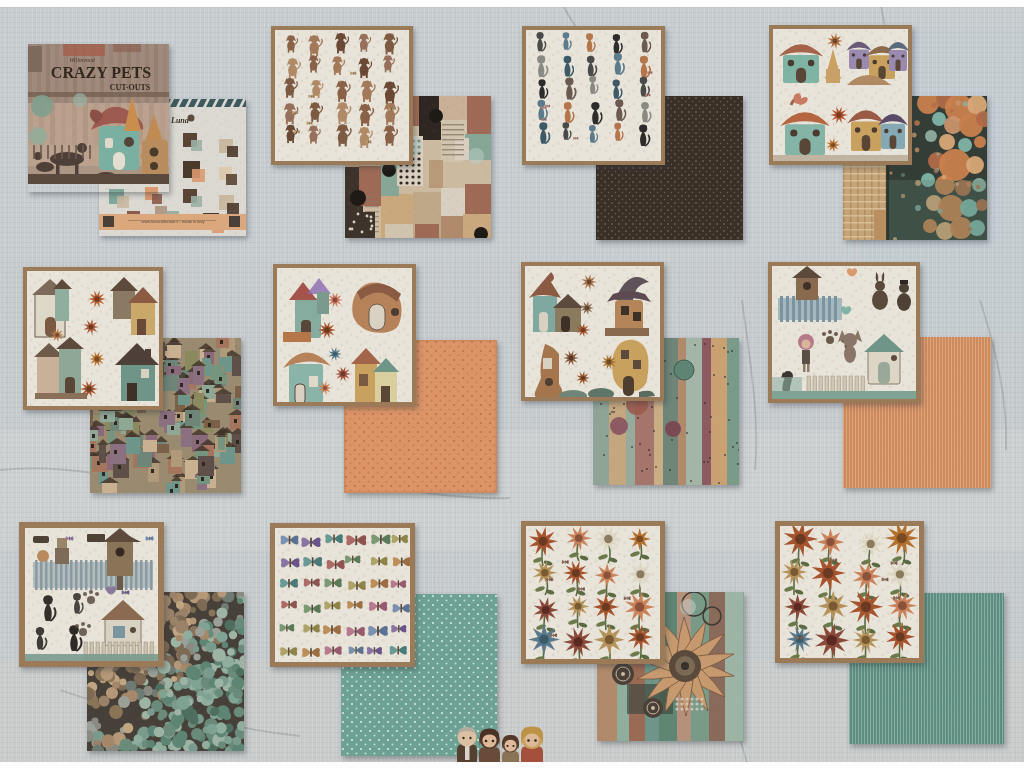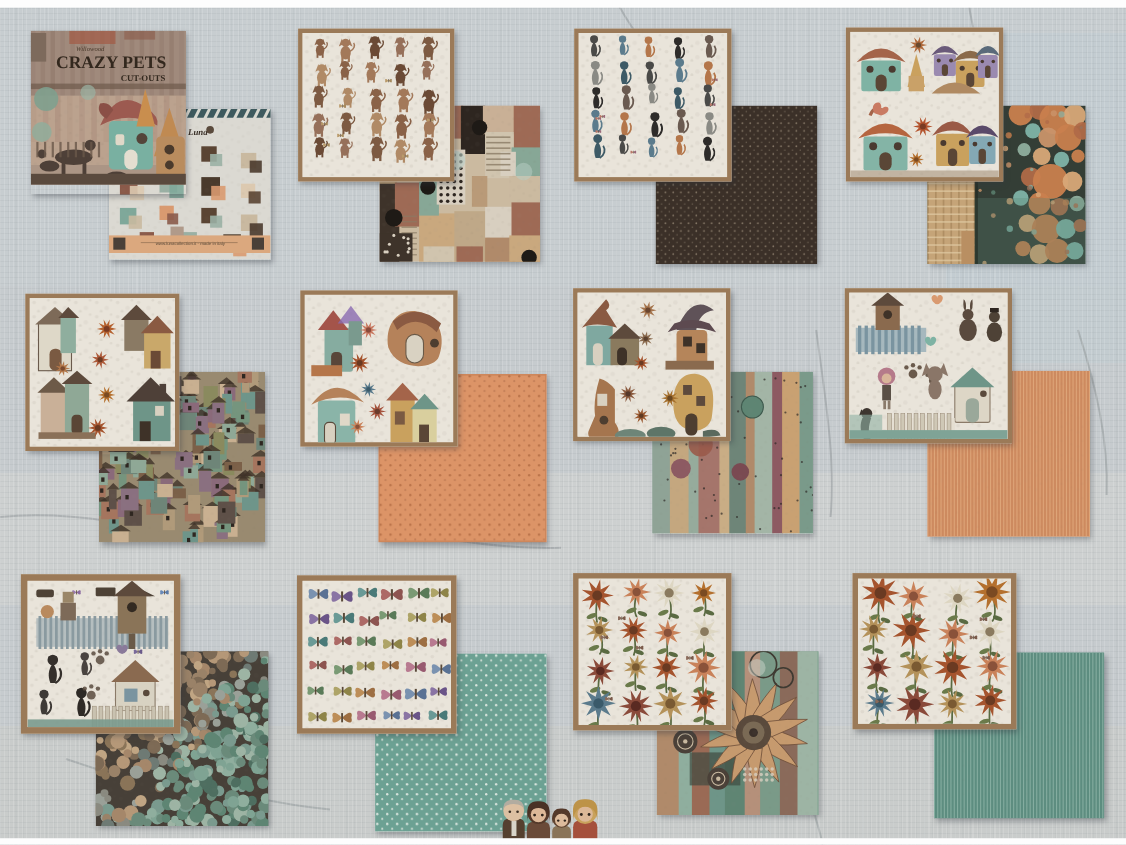--- a/index.html
+++ b/index.html
@@ -127,21 +127,21 @@
         <rect x="113" y="122" width="12" height="12" fill="#d99a70" opacity="0.9"></rect>
         <rect x="104" y="114" width="16" height="16" fill="url(#mottle)" opacity="0.35"></rect>
         <rect x="56" y="107" width="12" height="14" fill="#b09a8a"></rect>
         <rect x="0" y="115" width="147" height="16" fill="#dba87e"></rect>
         <rect x="4" y="117" width="11" height="11" fill="#4a4038"></rect>
         <rect x="130" y="117" width="11" height="11" fill="#4a4038"></rect>
         <text x="74" y="124" font-family="Liberation Sans" font-size="4" fill="#5a4a3a" text-anchor="middle">www.lunacollection.it  -  made in italy</text>
         <rect x="29" y="121" width="88" height="1" fill="#8a6a4e" opacity="0.6"></rect>
       </svg>
     </div>
-    <div class="sheet" style="left:28px;top:28px;width:141px;height:148px">
+    <div class="sheet" style="left:28px;top:44px;width:141px;height:148px">
       <svg width="141" height="140" viewBox="0 0 141 140">
         <rect width="141" height="140" fill="#ab9585"></rect>
         <rect width="141" height="59" fill="#a08a7c"></rect>
         <rect x="0" y="0" width="4" height="59" fill="#8d7466" opacity="0.25"></rect>
         <rect x="9" y="0" width="4" height="59" fill="#8d7466" opacity="0.37"></rect>
         <rect x="18" y="0" width="4" height="59" fill="#8d7466" opacity="0.49"></rect>
         <rect x="27" y="0" width="4" height="59" fill="#8d7466" opacity="0.25"></rect>
         <rect x="36" y="0" width="4" height="59" fill="#8d7466" opacity="0.37"></rect>
         <rect x="45" y="0" width="4" height="59" fill="#8d7466" opacity="0.49"></rect>
         <rect x="54" y="0" width="4" height="59" fill="#8d7466" opacity="0.25"></rect>

